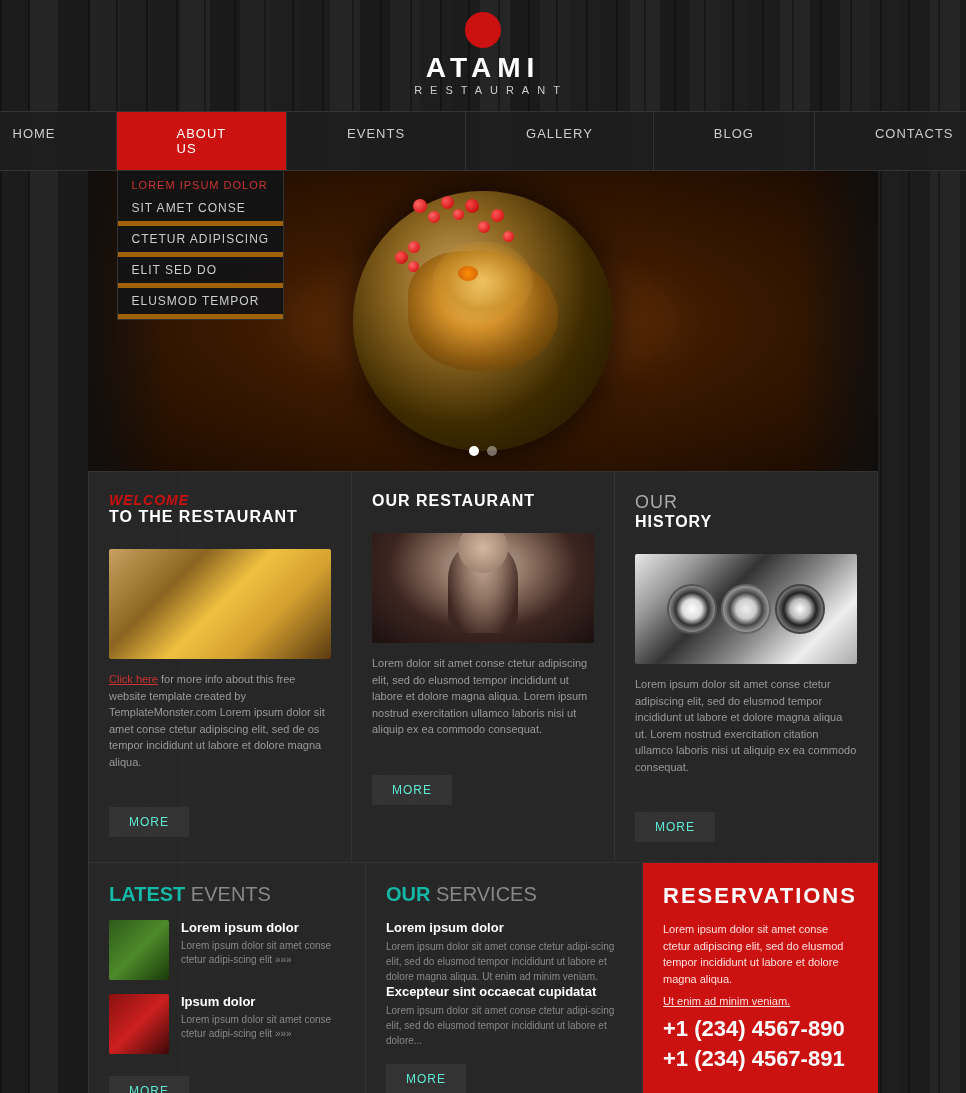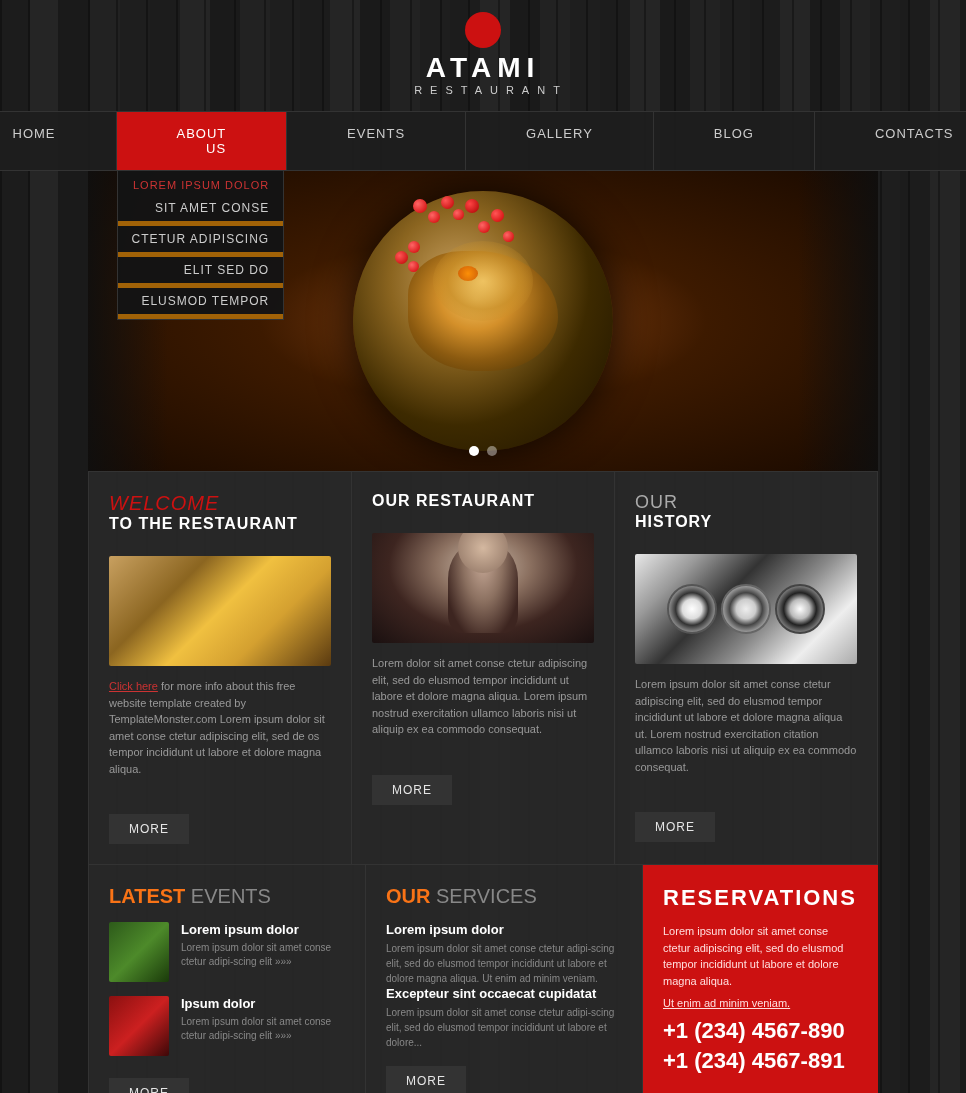--- a/index.html
+++ b/index.html
@@ -182,22 +182,22 @@
     .card {
       flex: 1;
       background: rgba(40,40,40,0.92);
       padding: 20px;
       border: 1px solid #333;
       border-right: none;
     }
     .card:last-child { border-right: 1px solid #333; }
     .card-title-red {
       color: #cc1111;
-      font-size: 20px;
-      font-weight: normal;
+      font-size: 14px;
+      font-weight: bold;
       text-transform: uppercase;
       font-style: italic;
       letter-spacing: 1px;
     }
     .card-title-white {
       color: #ffffff;
       font-size: 16px;
       text-transform: uppercase;
       font-weight: bold;
       margin-bottom: 23px;
@@ -234,21 +234,21 @@
     }
     .card-link {
       color: #cc3333;
       font-size: 11px;
       cursor: pointer;
       text-decoration: underline;
     }
     .more-btn {
       display: inline-block;
       background: #333;
-      color: #e5e5e5;
+      color: #5eead4;
       padding: 8px 20px;
       font-size: 12px;
       text-transform: uppercase;
       cursor: pointer;
       letter-spacing: 1px;
       margin-top: 8px;
     }
 
     
     .bottom-row {
@@ -265,21 +265,21 @@
     }
     .bottom-card:last-child { border-right: 1px solid #333; }
     .bottom-card.reservations {
       background: #cc1111;
     }
     .section-title {
       font-size: 20px;
       margin-bottom: 14px;
       text-transform: uppercase;
     }
-    .section-title .bold { color: #f97316; font-weight: bold; }
+    .section-title .bold { color: #14b8a6; font-weight: bold; }
     .section-title .white-light { color: #cccccc; font-weight: normal; }
 
     
     .event-item {
       display: flex;
       gap: 12px;
       margin-bottom: 14px;
     }
     .event-thumb {
       width: 60px;
@@ -381,21 +381,21 @@
 <div class="page-wrapper">
 
   <div class="header">
     <div class="logo-circle"></div>
     <div class="logo-name">ATAMI</div>
     <div class="logo-sub">RESTAURANT</div>
   </div>
 
   <nav class="nav">
     <div class="nav-item">HOME</div>
-    <div class="nav-item active" style="position:relative;text-align:right;">
+    <div class="nav-item active" style="position:relative;">
       <span>ABOUT US</span>
       <div class="dropdown">
         <div class="dropdown-header">Lorem ipsum dolor</div>
         <div class="dropdown-item">Sit amet conse</div>
         <div class="dropdown-item">Ctetur adipiscing</div>
         <div class="dropdown-item">Elit sed do</div>
         <div class="dropdown-item">Elusmod tempor</div>
       </div>
     </div>
     <div class="nav-item">EVENTS</div>

